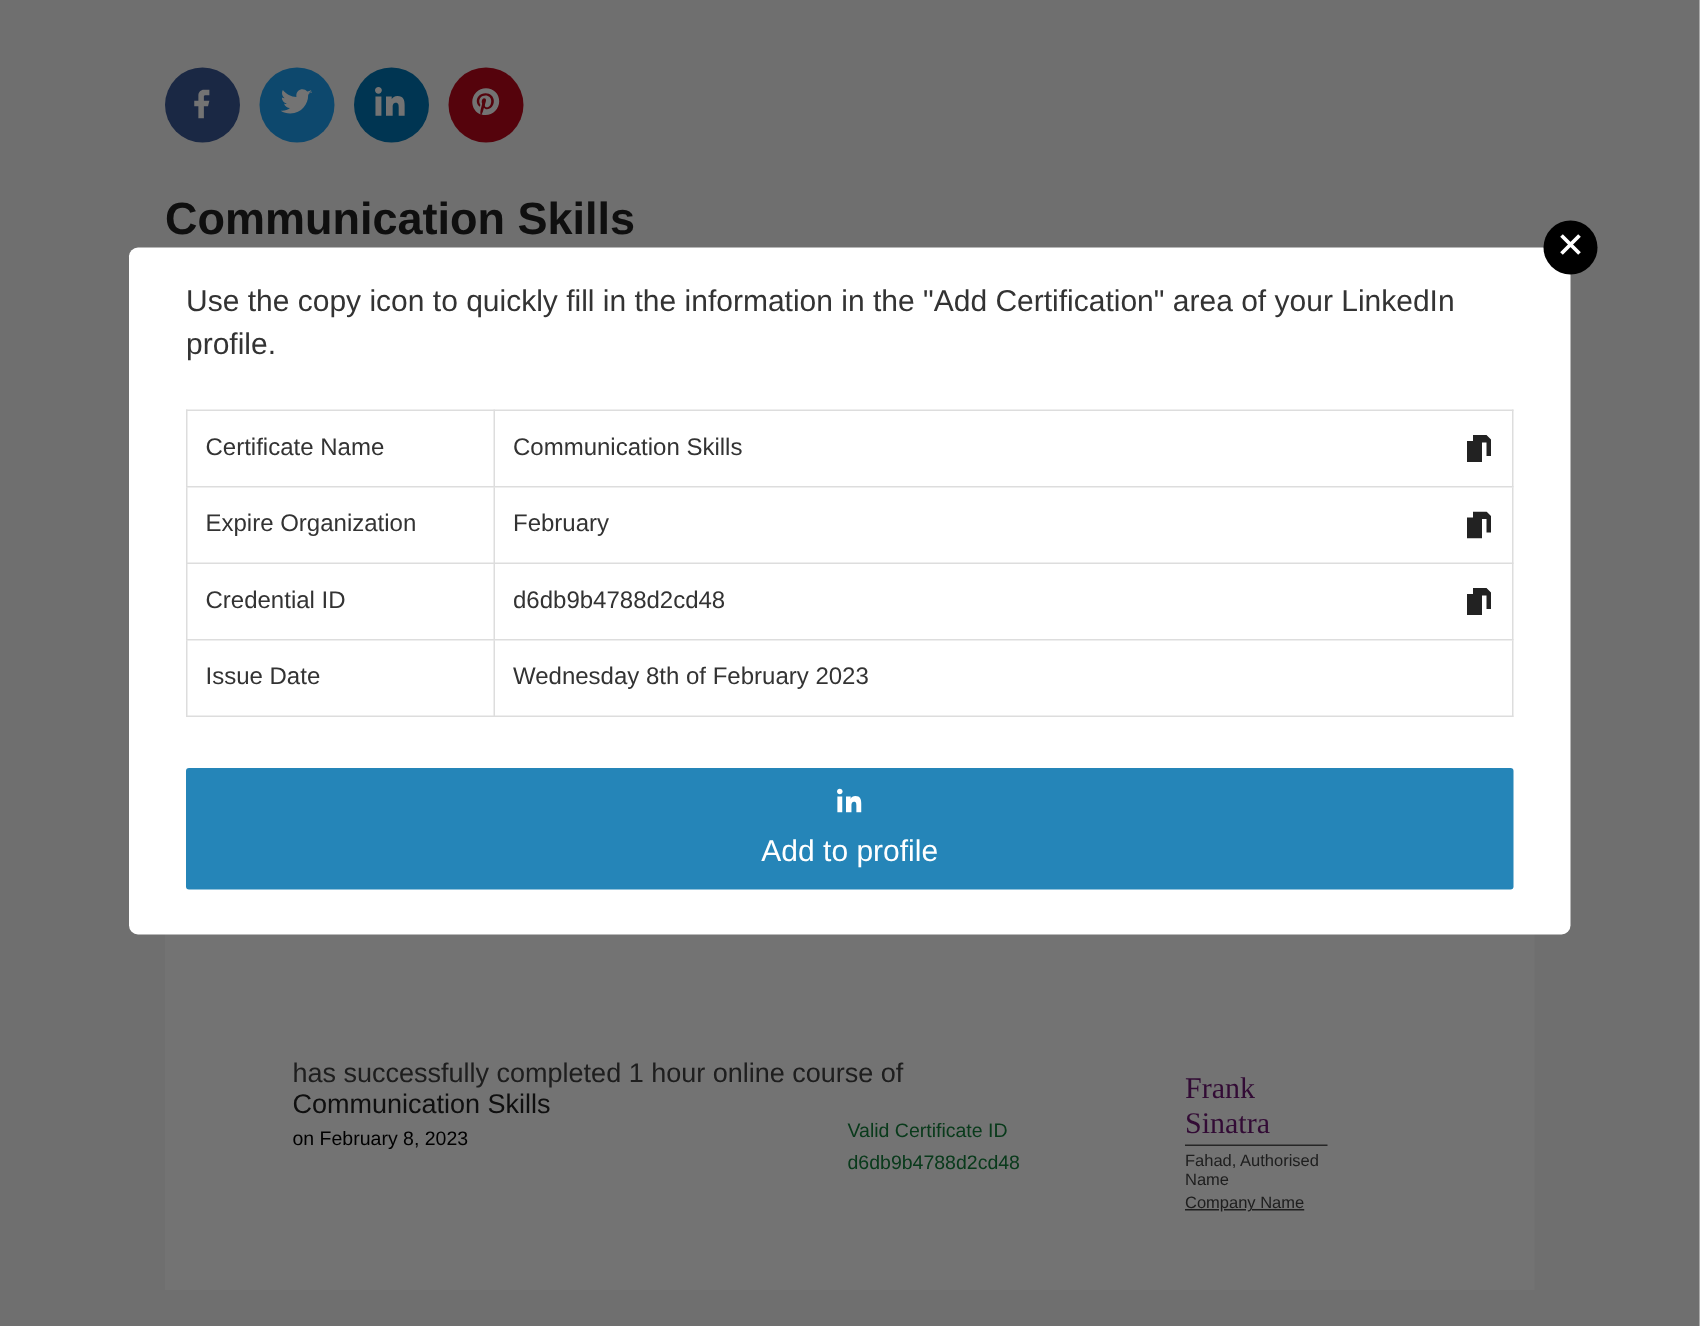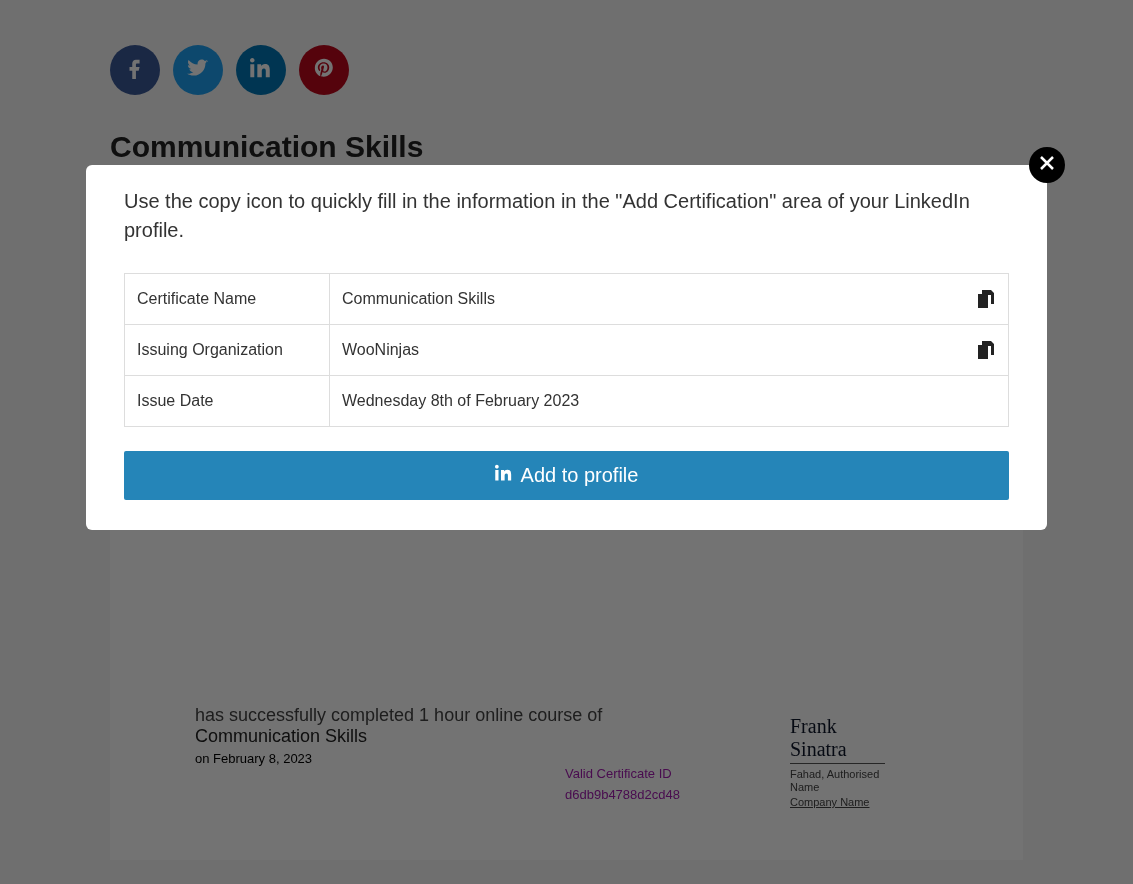--- a/index.html
+++ b/index.html
@@ -60,37 +60,37 @@
     top: 705px;
     color: #333;
   }
   .cert-line1 { font-size: 18px; color: #444; margin-bottom: 0; }
   .cert-course { font-size: 18px; font-weight: 500; color: #222; margin-bottom: 4px; }
   .cert-date  { font-size: 13px; color: #000000; }
 
   .cert-valid-block {
     position: absolute;
     left: 565px;
-    top: 766px;
-    color: #a21caf;
+    top: 746px;
+    color: #15803d;
     font-size: 13px;
   }
   .cert-valid-block div:first-child { margin-bottom: 6px; }
 
   .cert-sign-block {
     position: absolute;
     left: 790px;
     top: 715px;
     width: 120px;
     color: #444;
   }
   .sig {
     font-family: "Brush Script MT", cursive;
     font-size: 20px;
-    color: #0f172a;
+    color: #701a75;
     border-bottom: 1px solid #555;
     padding-bottom: 2px;
     margin-bottom: 4px;
     width: 95px;
   }
   .auth { font-size: 11px; line-height: 1.2; }
   .company { font-size: 11px; margin-top: 2px; text-decoration: underline; }
 
   .badge-spot {
     position: absolute;
@@ -140,21 +140,21 @@
   .modal-intro {
     font-size: 20px;
     color: #333;
     line-height: 1.45;
     margin-bottom: 28px;
   }
 
   table.cert-table {
     width: 100%;
     border-collapse: collapse;
-    margin-bottom: 24px;
+    margin-bottom: 34px;
   }
   table.cert-table td {
     border: 1px solid #ddd;
     padding: 16px 12px;
     font-size: 16px;
     color: #333;
     vertical-align: middle;
   }
   table.cert-table td.label { width: 205px; }
   table.cert-table td.value { position: relative; padding-right: 44px; }
@@ -174,20 +174,21 @@
     color: #fff;
     border: none;
     padding: 13px 0;
     font-size: 20px;
     display: flex;
     align-items: center;
     justify-content: center;
     gap: 8px;
     cursor: pointer;
     border-radius: 2px;
+    flex-direction: column;
   }
   .add-btn svg { width: 18px; height: 18px; fill: #fff; }
 </style>
 </head>
 <body>
 
 <div class="page">
 
   <div class="social-row">
     <div class="social-btn fb">
@@ -263,23 +264,34 @@
           <td class="value">
             <span>Communication Skills</span>
             <span class="copy-icon">
               <svg viewBox="0 0 16 18">
                   <path d="M4 0h9l3 3v11h-3V5H4zM0 4h10v14H0z"></path>
                 </svg>
             </span>
           </td>
         </tr>
         <tr>
-          <td class="label">Issuing Organization</td>
+          <td class="label">Expire Organization</td>
           <td class="value">
-            <span>WooNinjas</span>
+            <span>February</span>
+            <span class="copy-icon">
+              <svg viewBox="0 0 16 18">
+                  <path d="M4 0h9l3 3v11h-3V5H4zM0 4h10v14H0z"></path>
+                </svg>
+            </span>
+          </td>
+        </tr>
+        <tr>
+          <td class="label">Credential ID</td>
+          <td class="value">
+            <span>d6db9b4788d2cd48</span>
             <span class="copy-icon">
               <svg viewBox="0 0 16 18">
                   <path d="M4 0h9l3 3v11h-3V5H4zM0 4h10v14H0z"></path>
                 </svg>
             </span>
           </td>
         </tr>
         <tr>
           <td class="label">Issue Date</td>
           <td class="value">

